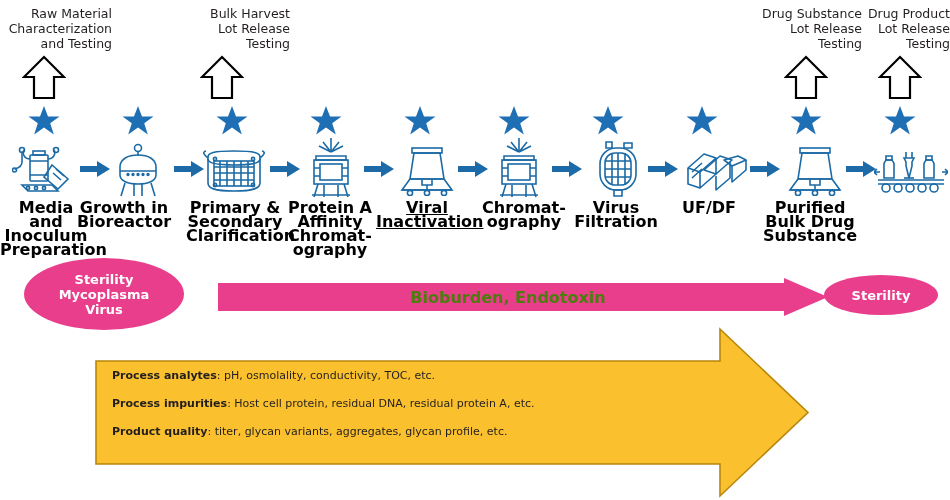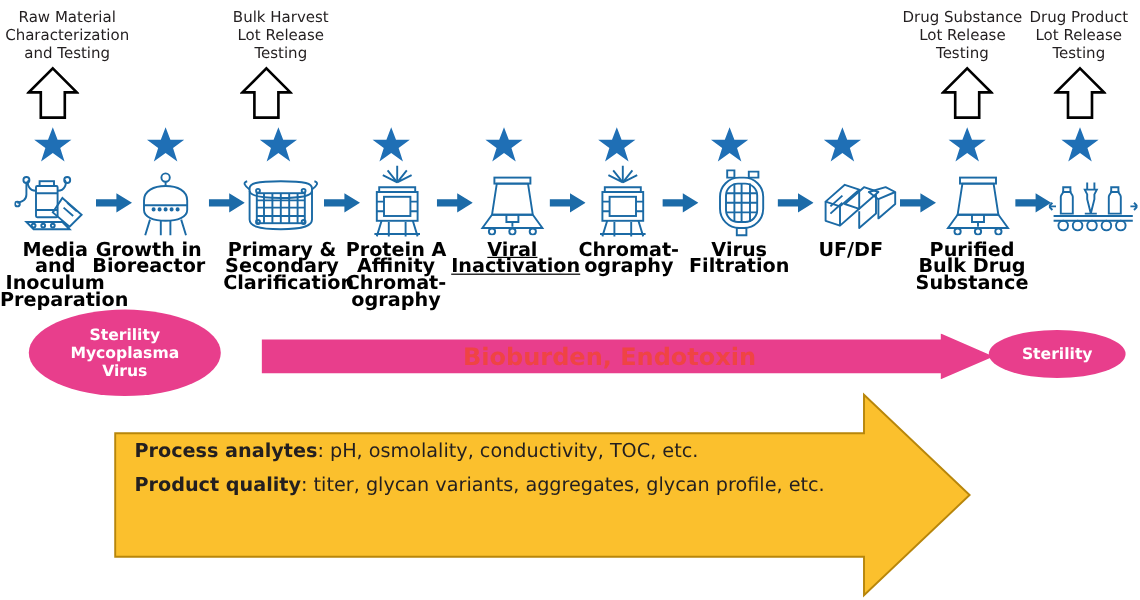--- a/index.html
+++ b/index.html
@@ -5,21 +5,21 @@
   html,body{margin:0;padding:0;background:#ffffff;}
   body{
     width:950px;height:500px;position:relative;overflow:hidden;
     font-family:"DejaVu Sans","Liberation Sans",sans-serif;
     color:#000;
   }
   #stage{position:absolute;left:0;top:0;width:950px;height:500px;}
 
   
   .callout-label{
-    position:absolute;text-align:center;font-size:12.5px;line-height:15px;
+    position:absolute;text-align:right;font-size:12.5px;line-height:15px;
     color:#231f20;white-space:pre-line;
   }
   
   .up-arrow{position:absolute;}
   
   .star{position:absolute;}
   
   .equip{position:absolute;}
   
   .flow-arrow{position:absolute;}
@@ -36,30 +36,30 @@
   }
   #ellipse-left{left:24px;top:258px;width:160px;height:72px;font-size:13px;}
   #ellipse-right{left:824px;top:275px;width:114px;height:40px;font-size:13px;}
   .pink-ellipse span{white-space:pre-line;}
 
   
   #pink-arrow{position:absolute;left:218px;top:278px;width:610px;height:38px;}
   #pink-arrow-text{
     position:absolute;left:218px;top:278px;width:580px;height:38px;
     display:flex;align-items:center;justify-content:center;
-    color:#ef4444;font-weight:bold;font-size:20px;pointer-events:none;
+    color:#4d7c0f;font-weight:bold;font-size:16px;pointer-events:none;
   }
 
   
   #yellow-arrow{position:absolute;left:95px;top:325px;width:715px;height:175px;}
   #yellow-text{
     position:absolute;left:112px;top:362px;width:600px;
   }
   #yellow-text .line{
-    font-size:16px;line-height:28px;color:#231f20;white-space:nowrap;
+    font-size:11px;line-height:28px;color:#231f20;white-space:nowrap;
   }
   #yellow-text .line b{font-weight:bold;}
 </style>
 </head>
 <body>
 
 <div id="stage">
 
   <div class="callout-label" style="left:0px;top:6px;width:112px;">Raw Material
 Characterization
@@ -313,17 +313,20 @@
 
   <svg id="yellow-arrow" viewBox="0 0 715 175" preserveAspectRatio="none">
     <path d="M1 36H625V4L713 87.5 625 171v-32H1z" fill="#fbc02d" stroke="#b8860b" stroke-width="1.6" stroke-linejoin="miter"></path>
   </svg>
 
   <div id="yellow-text">
     <div class="line">
       <b>Process analytes</b><span>: pH, osmolality, conductivity, TOC, etc.</span>
     </div>
     <div class="line">
+      <b>Process impurities</b><span>: Host cell protein, residual DNA, residual protein A, etc.</span>
+    </div>
+    <div class="line">
       <b>Product quality</b><span>: titer, glycan variants, aggregates, glycan profile, etc.</span>
     </div>
   </div>
 
 </div>
 
 </body></html>

